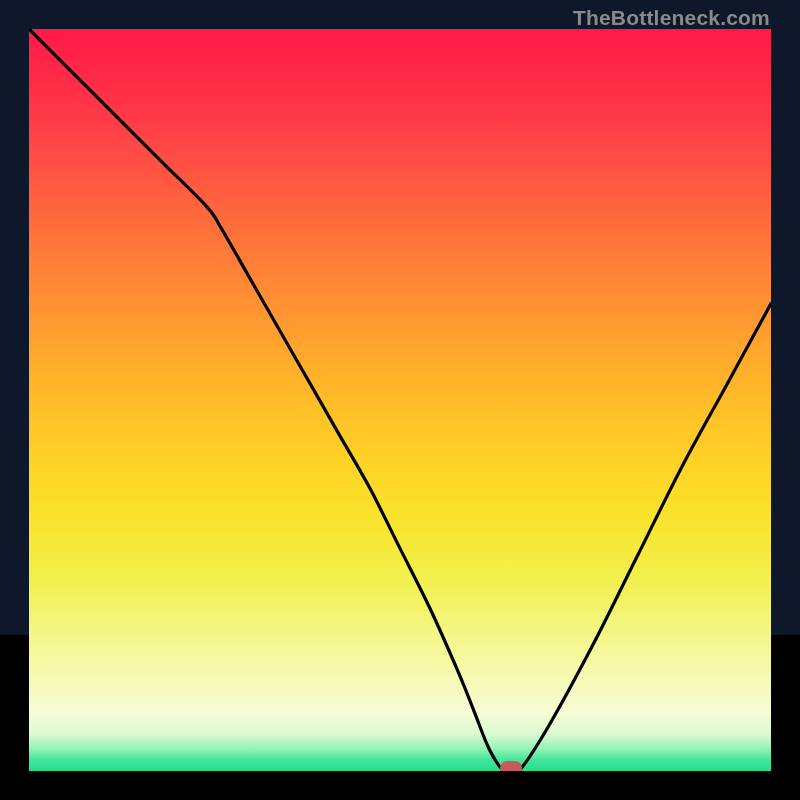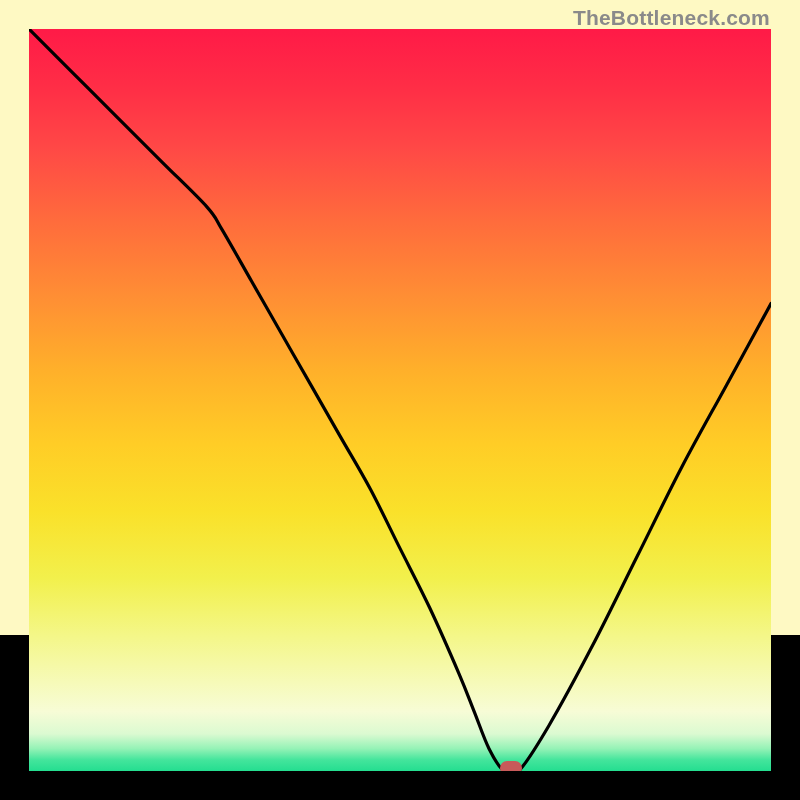--- a/index.html
+++ b/index.html
@@ -7,21 +7,21 @@
     padding: 0;
     width: 800px;
     height: 800px;
     background: #000;
     overflow: hidden;
   }
   .frame {
     position: relative;
     width: 800px;
     height: 635px;
-    background: #fef9c3;
+    background: #0f172a;
   }
   .plot-area {
     position: absolute;
     left: 29px;
     top: 29px;
     width: 742px;
     height: 742px;
     overflow: hidden;
   }
   .gradient-bg {

